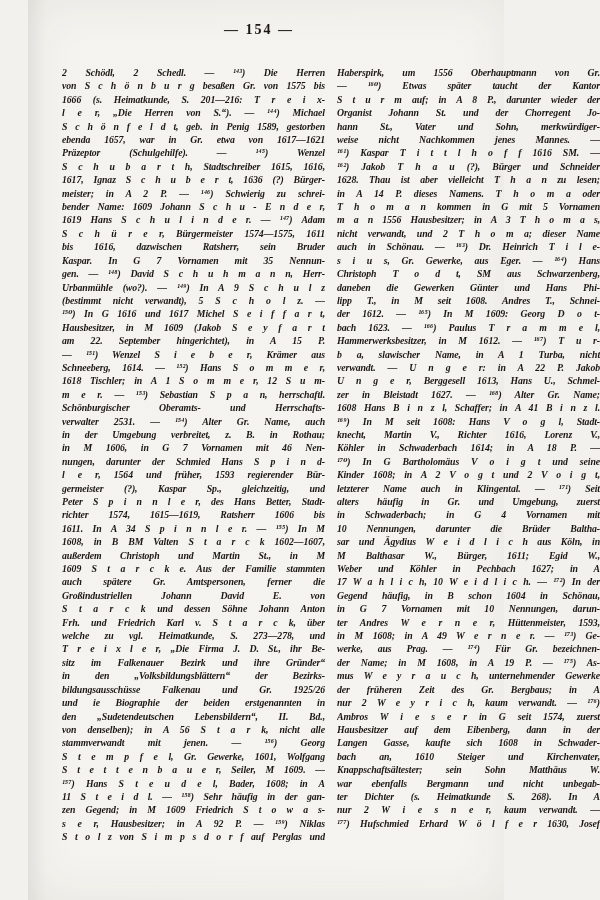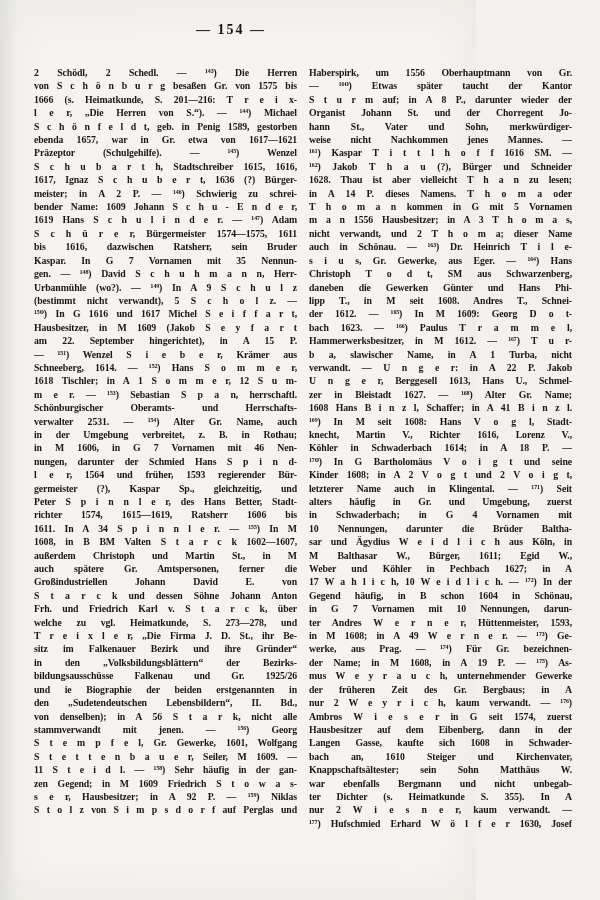--- a/index.html
+++ b/index.html
@@ -5,34 +5,36 @@
   html,body{margin:0;padding:0;}
   body{
     width:600px;height:900px;overflow:hidden;
     background:#f2f1ed;
     font-family:"Liberation Serif","DejaVu Serif",serif;
   }
   .page{
     position:relative;width:476px;height:900px;
     background:linear-gradient(90deg,#e9e8e4 0px,#f4f3ef 18px,#f5f4f0 560px,#efeeea 600px);
     box-shadow:inset 0 0 50px rgba(60,55,45,.07);
+    margin-left:28px;
   }
   .page-number{
     position:absolute;top:22px;left:0;right:14px;
     text-align:center;
     font-size:14px;font-weight:bold;color:#191613;
     letter-spacing:2px;
   }
   .columns{
     position:absolute;top:66px;left:34px;right:28px;
     display:flex;gap:12px;
   }
   .col{
     width:263px;flex:0 0 263px;
     color:#1b1712;
+    font-style:italic;
   }
   .tl{
     height:13.42px;line-height:13.42px;
     font-size:9.8px;font-weight:bold;
     letter-spacing:-0.1px;
     white-space:normal;overflow:hidden;
     text-align:justify;
     text-align-last:justify;
     -moz-text-align-last:justify;
     text-rendering:optimizeLegibility;
@@ -76,35 +78,37 @@
         <div class="tl">in der Umgebung verbreitet, z. B. in Rothau;</div>
         <div class="tl">in M 1606, in G 7 Vornamen mit 46 Nen-</div>
         <div class="tl">nungen, darunter der Schmied Hans S p i n d-</div>
         <div class="tl">l e r, 1564 und früher, 1593 regierender Bür-</div>
         <div class="tl">germeister (?), Kaspar Sp., gleichzeitig, und</div>
         <div class="tl">Peter S p i n n l e r, des Hans Better, Stadt-</div>
         <div class="tl">richter 1574, 1615—1619, Ratsherr 1606 bis</div>
         <div class="tl">1611. In A 34 S p i n n l e r. — ¹⁵⁵) In M</div>
         <div class="tl">1608, in B BM Valten S t a r c k 1602—1607,</div>
         <div class="tl">außerdem Christoph und Martin St., in M</div>
+        <div class="tl">1609 S t a r c k e. Aus der Familie stammten</div>
         <div class="tl">auch spätere Gr. Amtspersonen, ferner die</div>
         <div class="tl">Großindustriellen Johann David E. von</div>
         <div class="tl">S t a r c k und dessen Söhne Johann Anton</div>
         <div class="tl">Frh. und Friedrich Karl v. S t a r c k, über</div>
         <div class="tl">welche zu vgl. Heimatkunde, S. 273—278, und</div>
         <div class="tl">T r e i x l e r, „Die Firma J. D. St., ihr Be-</div>
         <div class="tl">sitz im Falkenauer Bezirk und ihre Gründer“</div>
         <div class="tl">in den „Volksbildungsblättern“ der Bezirks-</div>
         <div class="tl">bildungsausschüsse Falkenau und Gr. 1925/26</div>
         <div class="tl">und ie Biographie der beiden erstgenannten in</div>
         <div class="tl">den „Sudetendeutschen Lebensbildern“, II. Bd.,</div>
         <div class="tl">von denselben); in A 56 S t a r k, nicht alle</div>
         <div class="tl">stammverwandt mit jenen. — ¹⁵⁶) Georg</div>
         <div class="tl">S t e m p f e l, Gr. Gewerke, 1601, Wolfgang</div>
         <div class="tl">S t e t t e n b a u e r, Seiler, M 1609. —</div>
+        <div class="tl">¹⁵⁷) Hans S t e u d e l, Bader, 1608; in A</div>
         <div class="tl">11 S t e i d l. — ¹⁵⁸) Sehr häufig in der gan-</div>
         <div class="tl">zen Gegend; in M 1609 Friedrich S t o w a s-</div>
         <div class="tl">s e r, Hausbesitzer; in A 92 P. — ¹⁵⁹) Niklas</div>
         <div class="tl">S t o l z von S i m p s d o r f auf Perglas und</div>
       </div>
     <div class="col">
         <div class="tl">Haberspirk, um 1556 Oberhauptmann von Gr.</div>
         <div class="tl">— ¹⁶⁰) Etwas später taucht der Kantor</div>
         <div class="tl">S t u r m auf; in A 8 P., darunter wieder der</div>
         <div class="tl">Organist Johann St. und der Chorregent Jo-</div>
@@ -151,18 +155,18 @@
         <div class="tl">der Name; in M 1608, in A 19 P. — ¹⁷⁵) As-</div>
         <div class="tl">mus W e y r a u c h, unternehmender Gewerke</div>
         <div class="tl">der früheren Zeit des Gr. Bergbaus; in A</div>
         <div class="tl">nur 2 W e y r i c h, kaum verwandt. — ¹⁷⁶)</div>
         <div class="tl">Ambros W i e s e r in G seit 1574, zuerst</div>
         <div class="tl">Hausbesitzer auf dem Eibenberg, dann in der</div>
         <div class="tl">Langen Gasse, kaufte sich 1608 in Schwader-</div>
         <div class="tl">bach an, 1610 Steiger und Kirchenvater,</div>
         <div class="tl">Knappschaftsältester; sein Sohn Matthäus W.</div>
         <div class="tl">war ebenfalls Bergmann und nicht unbegab-</div>
-        <div class="tl">ter Dichter (s. Heimatkunde S. 355). In A</div>
+        <div class="tl">ter Dichter (s. Heimatkunde S. 268). In A</div>
         <div class="tl">nur 2 W i e s n e r, kaum verwandt. —</div>
         <div class="tl">¹⁷⁷) Hufschmied Erhard W ö l f e r 1630, Josef</div>
       </div>
   </div>
 </div>
 
 </body></html>

